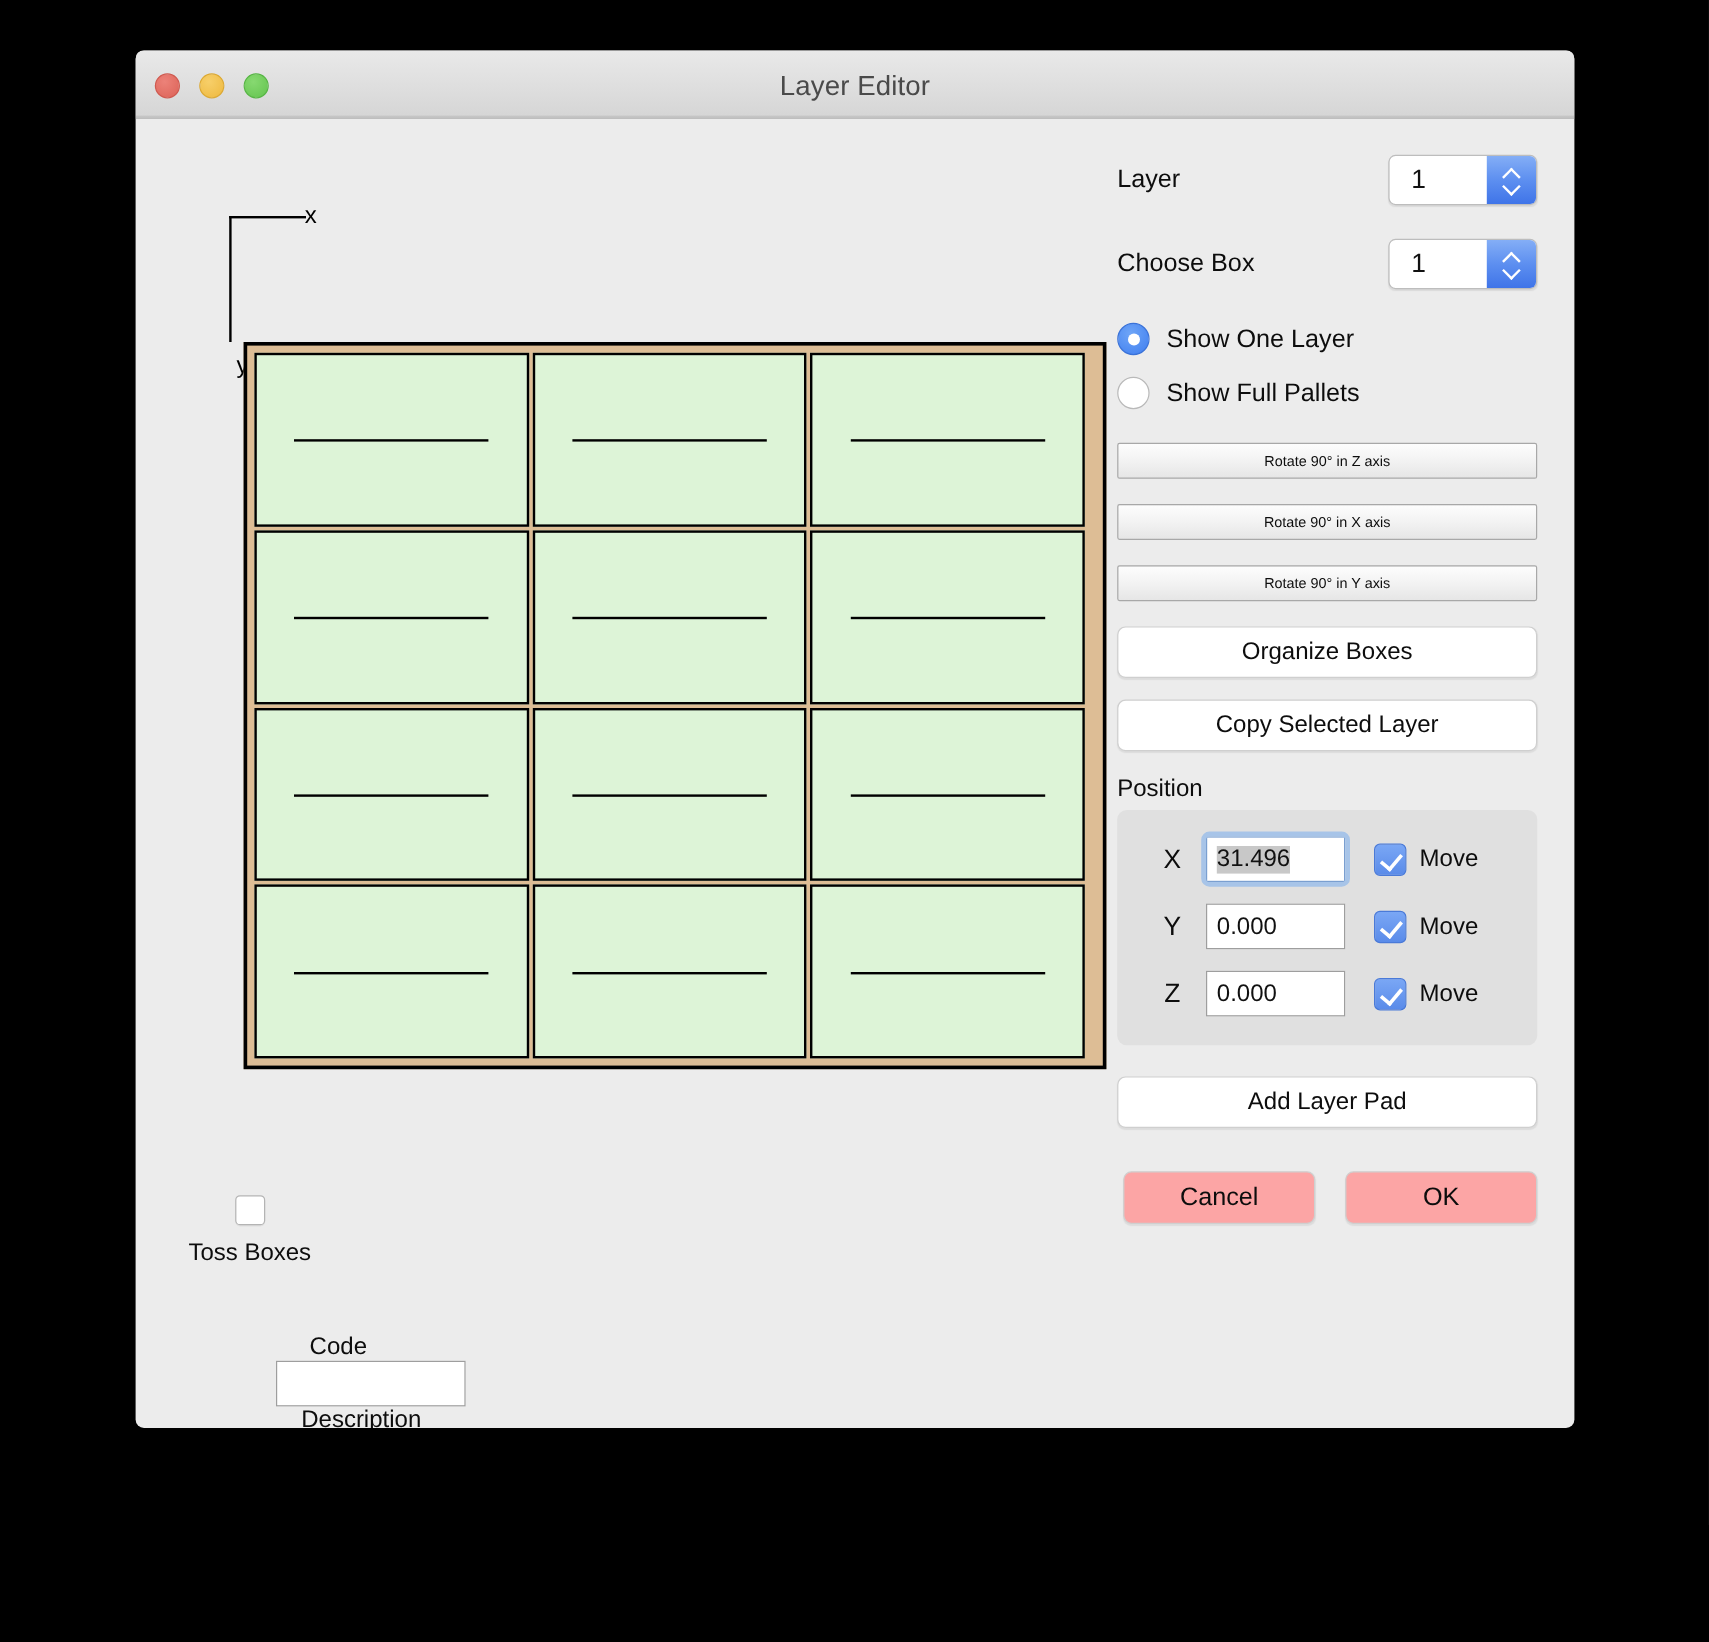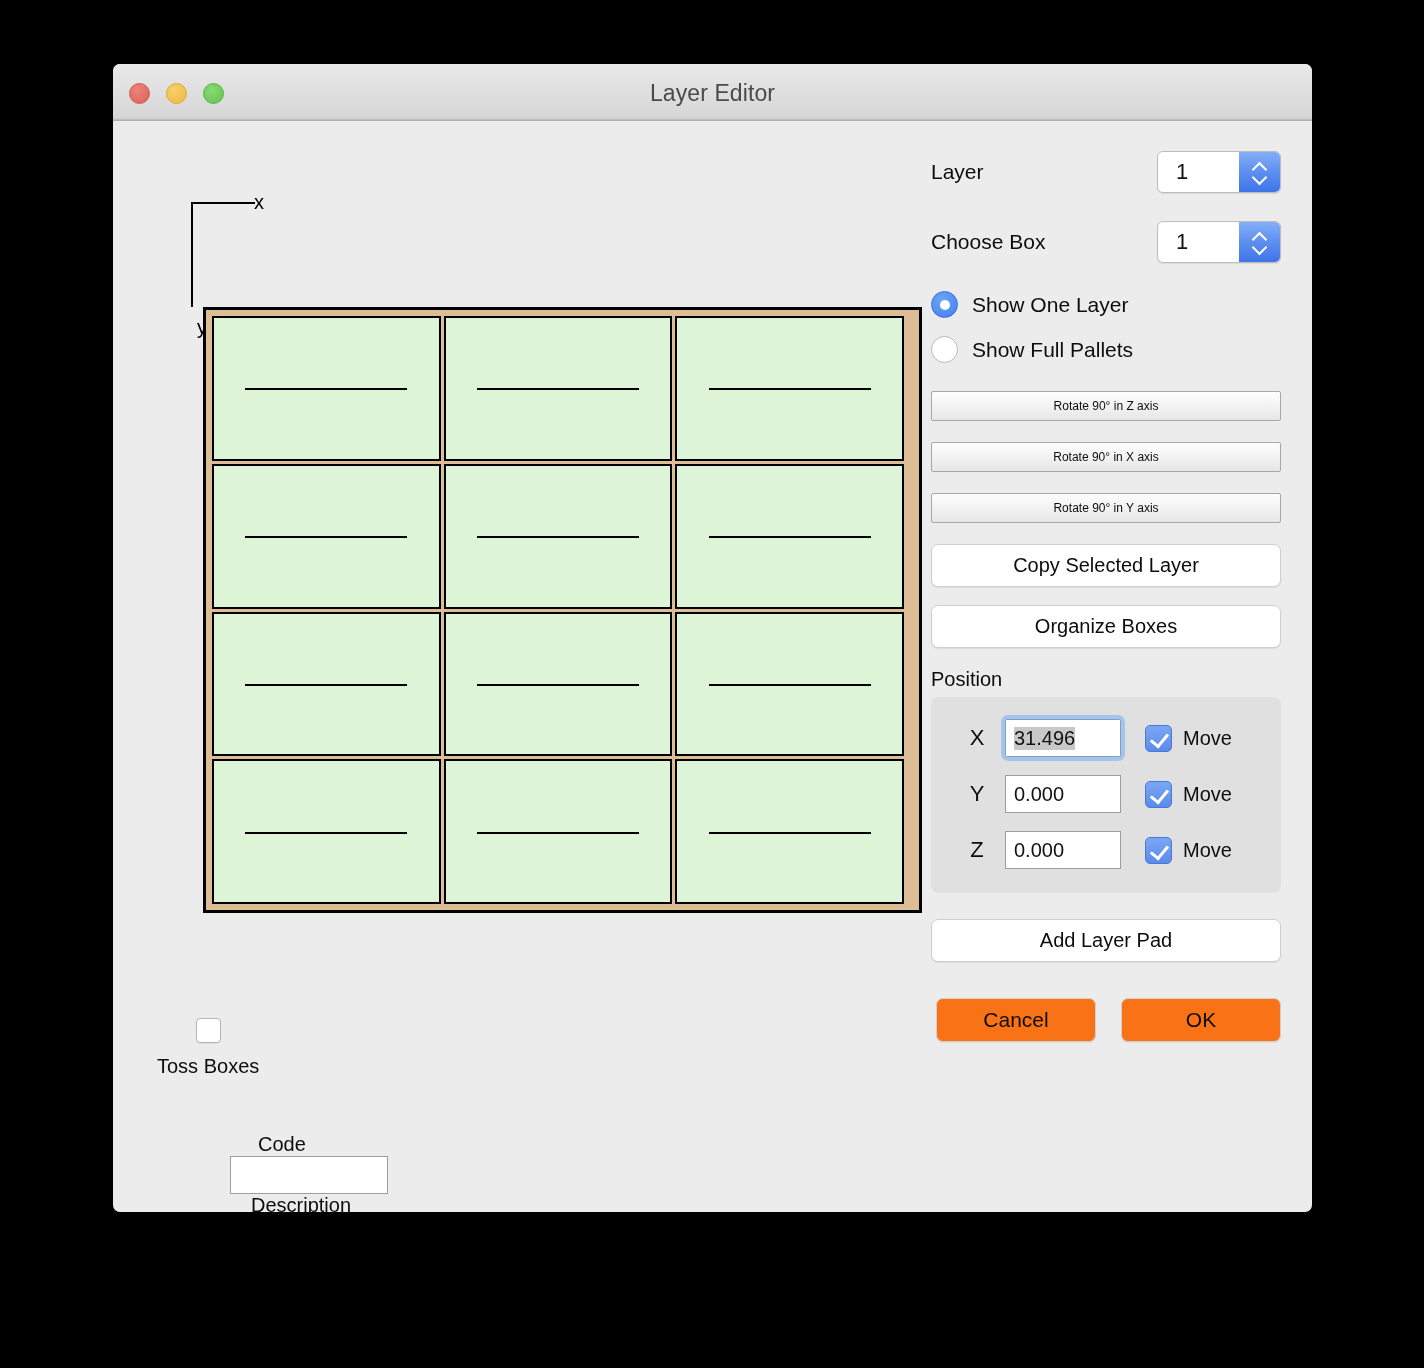--- a/index.html
+++ b/index.html
@@ -7,21 +7,21 @@
     margin: 0; padding: 0;
     width: 1424px; height: 1368px;
     background: #000;
     font-family: "Liberation Sans", sans-serif;
     overflow: hidden;
   }
 
   
   #window {
     position: absolute;
-    left: 113px; top: 64px;
+    left: 113px; top: 42px;
     width: 1199px; height: 1148px;
     background: #ececec;
     border-radius: 7px 7px 7px 7px;
     overflow: hidden;
     box-shadow: 0 8px 26px rgba(0,0,0,0.55);
   }
 
   #titlebar {
     position: relative;
     height: 57px;
@@ -269,21 +269,21 @@
   }
   .move-label { font-size: 20px; color: #0d0d0d; margin-left: 11px; }
 
   #add-layer-pad { margin-top: 26px; }
   #footer-btns {
     display: flex; justify-content: flex-end; gap: 25px;
     margin-top: 36px;
   }
   .btn-footer {
     width: 160px; height: 44px;
-    background: #f97316;
+    background: #fca5a5;
     border: 1px solid #cfcfcf;
     border-radius: 7px;
     font-size: 21px; color: #0d0d0d;
     font-family: "Liberation Sans", sans-serif;
     box-shadow: 0 1px 1px rgba(0,0,0,0.07);
     cursor: default;
   }
 </style>
 </head>
 <body>
@@ -388,22 +388,22 @@
         <div class="radio-label">Show One Layer</div>
       </div>
       <div class="radio-row" style="margin-bottom:28px;">
         <div class="radio"></div>
         <div class="radio-label">Show Full Pallets</div>
       </div>
 
       <button class="btn-flat">Rotate 90° in Z axis</button>
       <button class="btn-flat">Rotate 90° in X axis</button>
       <button class="btn-flat">Rotate 90° in Y axis</button>
+      <button class="btn-round">Organize Boxes</button>
       <button class="btn-round">Copy Selected Layer</button>
-      <button class="btn-round">Organize Boxes</button>
 
       <div id="position-group">
         <div id="position-legend">Position</div>
         <div id="position-box">
 
           <div class="pos-row">
             <div class="pos-axis">X</div>
             <div class="pos-field-wrap focused">
               <div class="pos-field">
                   <span class="sel">31.496</span>

